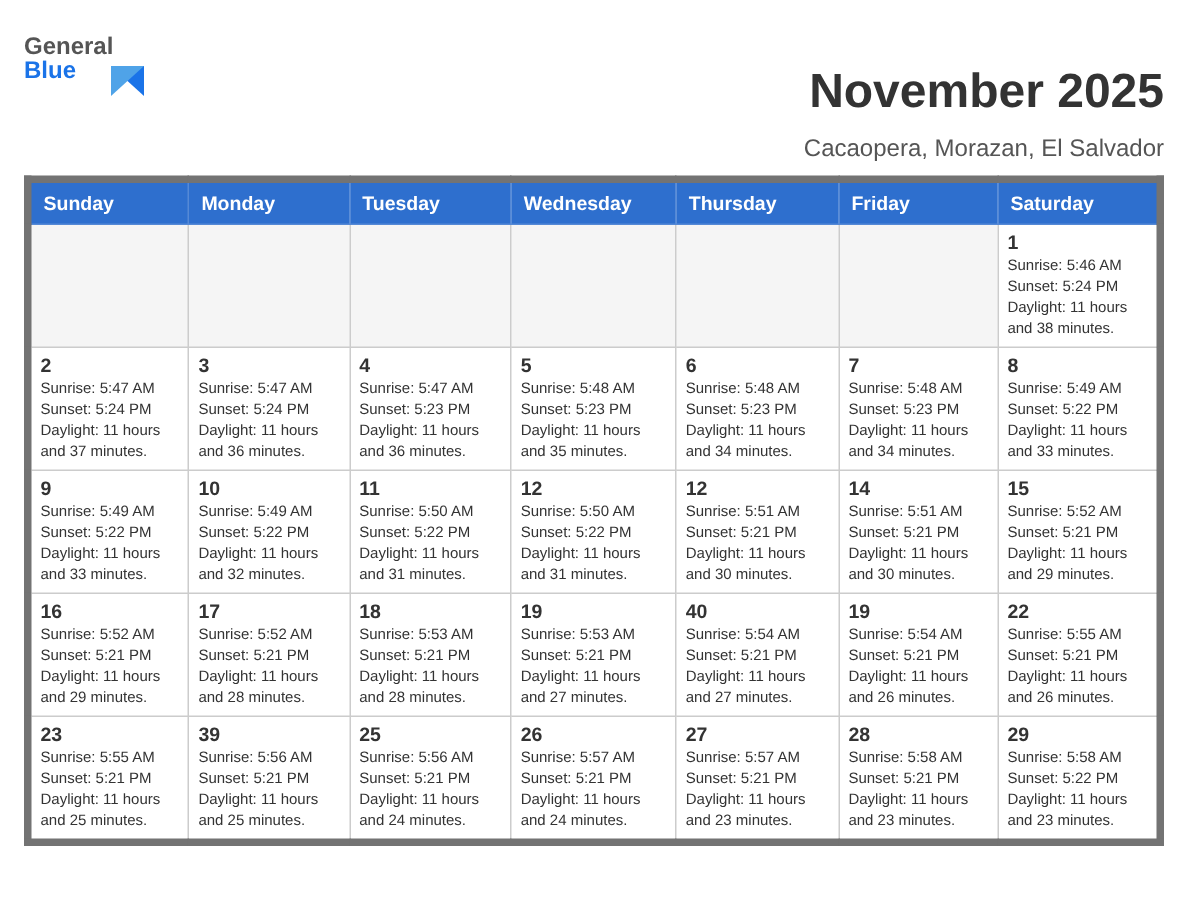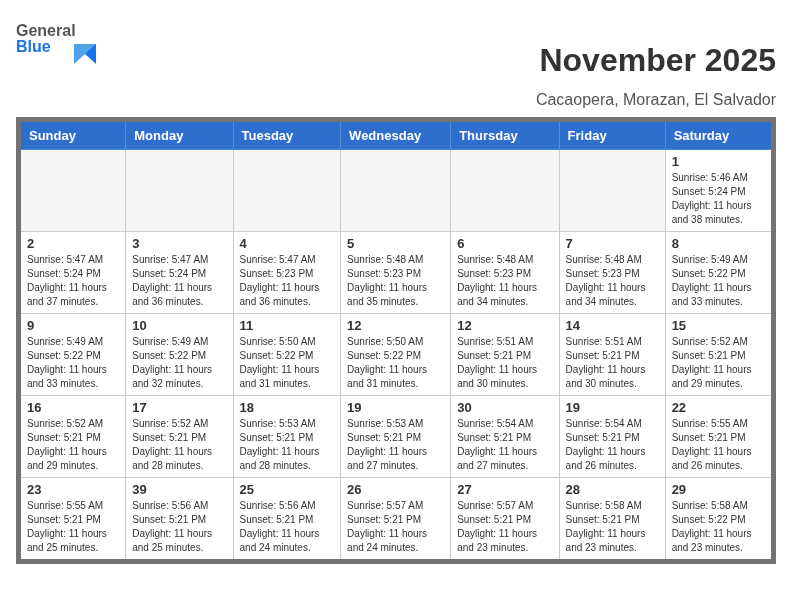--- a/index.html
+++ b/index.html
@@ -252,21 +252,21 @@
 and 28 minutes.</div>
         </td>
         <td>
           <span class="day-number">19</span>
           <div class="day-info" style="white-space: pre-line;">Sunrise: 5:53 AM
 Sunset: 5:21 PM
 Daylight: 11 hours
 and 27 minutes.</div>
         </td>
         <td>
-          <span class="day-number">30</span>
+          <span class="day-number">40</span>
           <div class="day-info" style="white-space: pre-line;">Sunrise: 5:54 AM
 Sunset: 5:21 PM
 Daylight: 11 hours
 and 27 minutes.</div>
         </td>
         <td>
           <span class="day-number">19</span>
           <div class="day-info" style="white-space: pre-line;">Sunrise: 5:54 AM
 Sunset: 5:21 PM
 Daylight: 11 hours

